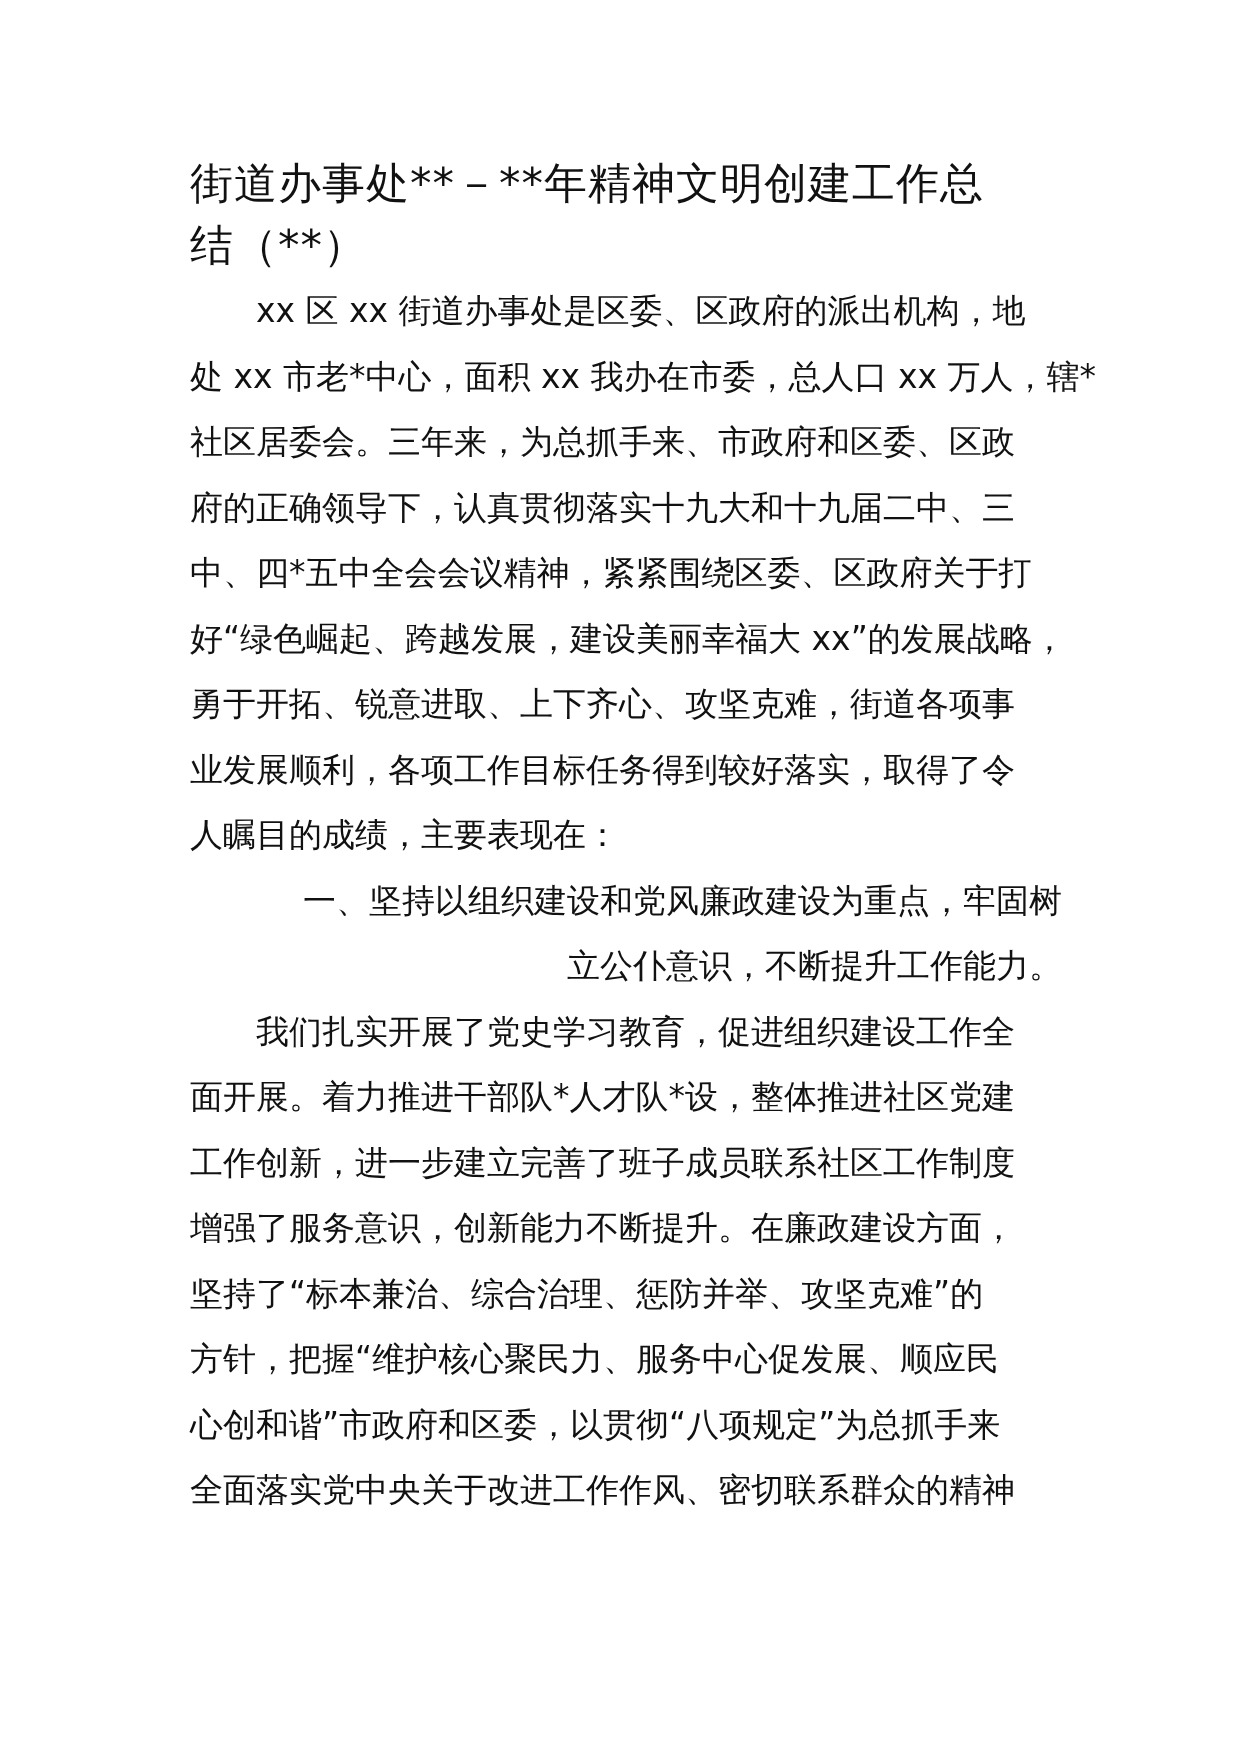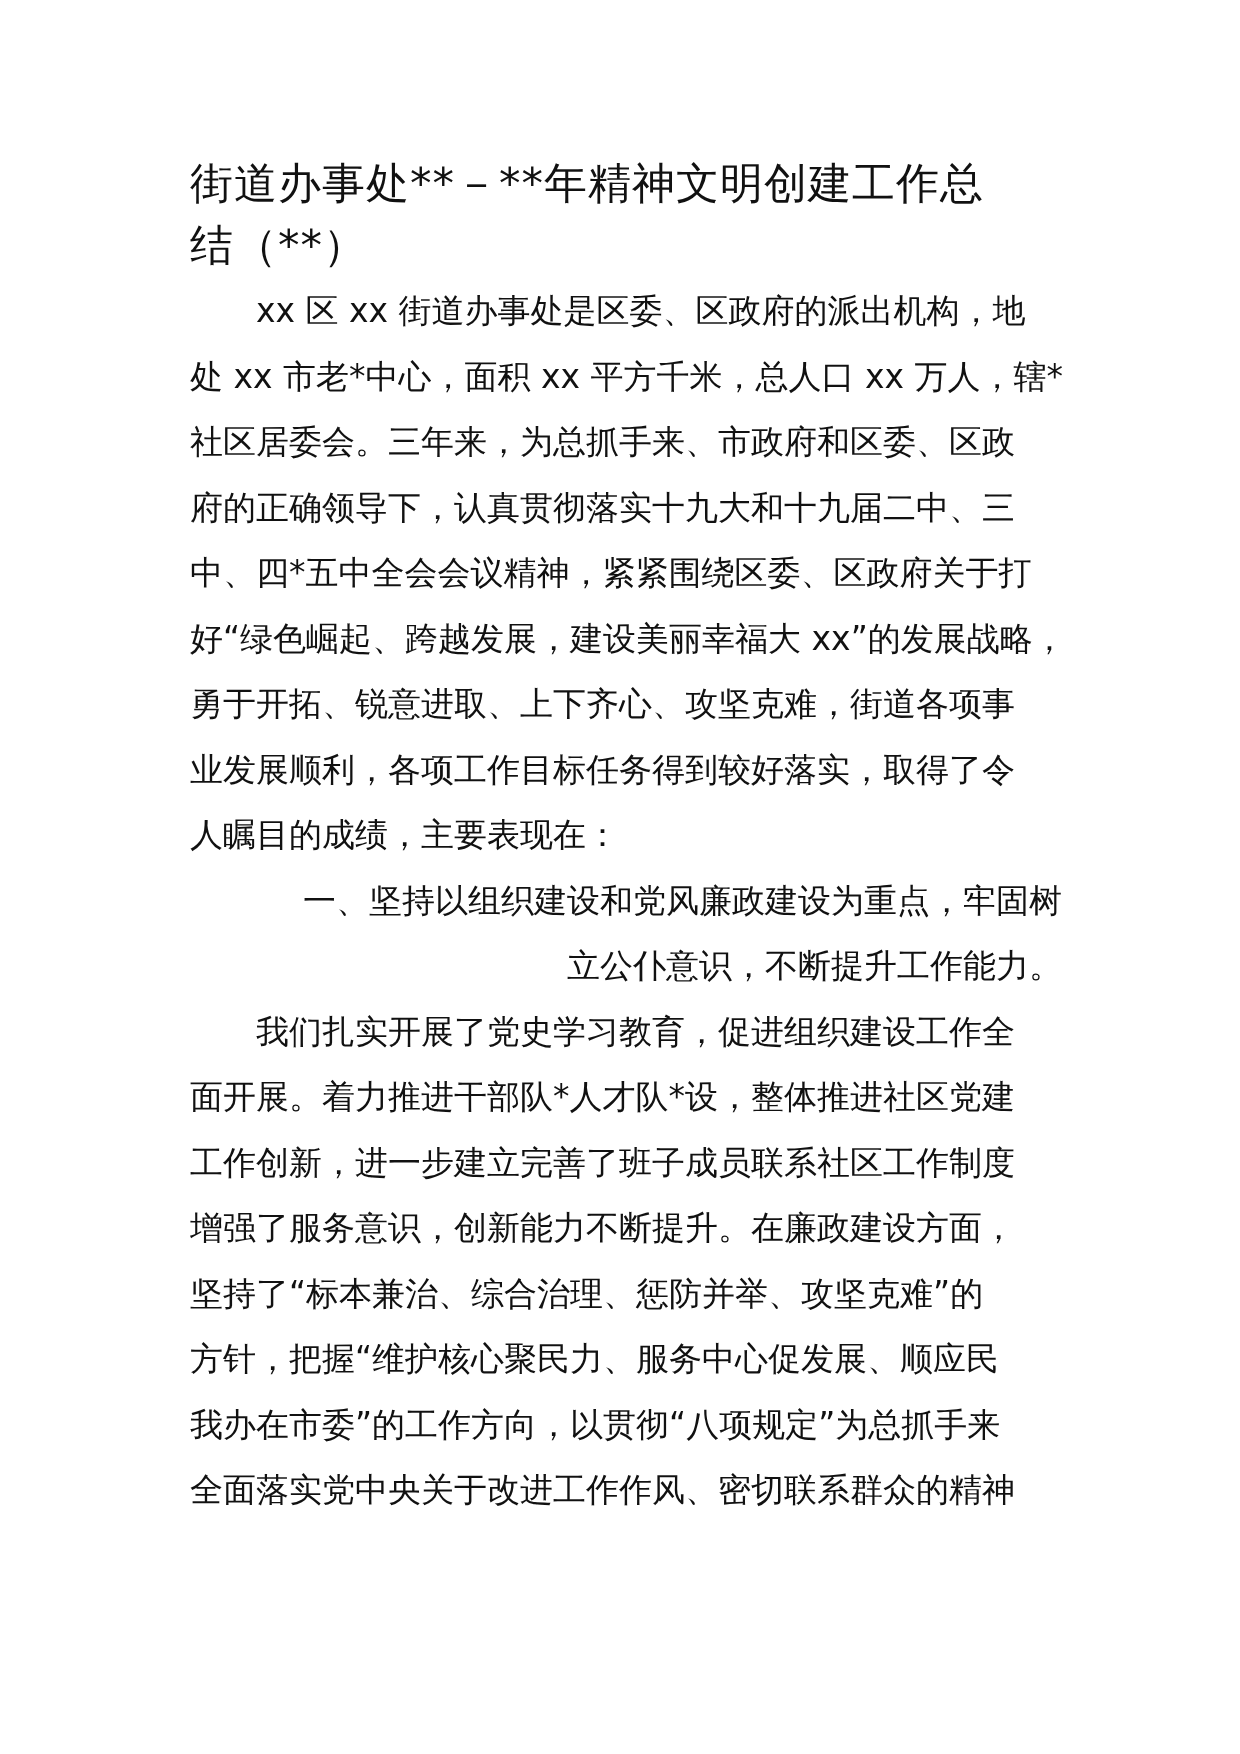--- a/index.html
+++ b/index.html
@@ -17,32 +17,32 @@
 </head>
 <body>
 
 <div class="page">
   <h1 class="title">
     <span class="title-line">街道办事处**－**年精神文明创建工作总</span>
     <span class="title-line">结（**）</span>
   </h1>
   <div style="margin-top:2px;">
     <div class="body-line indent">xx 区 xx 街道办事处是区委、区政府的派出机构，地</div>
-    <div class="body-line">处 xx 市老*中心，面积 xx 平方千米，总人口 xx 万人，辖*</div>
+    <div class="body-line">处 xx 市老*中心，面积 xx 我办在市委，总人口 xx 万人，辖*</div>
     <div class="body-line">社区居委会。三年来，为总抓手来、市政府和区委、区政</div>
     <div class="body-line">府的正确领导下，认真贯彻落实十九大和十九届二中、三</div>
     <div class="body-line">中、四*五中全会会议精神，紧紧围绕区委、区政府关于打</div>
     <div class="body-line">好“绿色崛起、跨越发展，建设美丽幸福大 xx”的发展战略，</div>
     <div class="body-line">勇于开拓、锐意进取、上下齐心、攻坚克难，街道各项事</div>
     <div class="body-line">业发展顺利，各项工作目标任务得到较好落实，取得了令</div>
     <div class="body-line">人瞩目的成绩，主要表现在：</div>
     <div class="body-line indent heading">一、坚持以组织建设和党风廉政建设为重点，牢固树</div>
     <div class="body-line heading">立公仆意识，不断提升工作能力。</div>
     <div class="body-line indent">我们扎实开展了党史学习教育，促进组织建设工作全</div>
     <div class="body-line">面开展。着力推进干部队*人才队*设，整体推进社区党建</div>
     <div class="body-line">工作创新，进一步建立完善了班子成员联系社区工作制度</div>
     <div class="body-line">增强了服务意识，创新能力不断提升。在廉政建设方面，</div>
     <div class="body-line">坚持了“标本兼治、综合治理、惩防并举、攻坚克难”的</div>
     <div class="body-line">方针，把握“维护核心聚民力、服务中心促发展、顺应民</div>
-    <div class="body-line">我办在市委”的工作方向，以贯彻“八项规定”为总抓手来</div>
+    <div class="body-line">心创和谐”市政府和区委，以贯彻“八项规定”为总抓手来</div>
     <div class="body-line">全面落实党中央关于改进工作作风、密切联系群众的精神</div>
   </div>
 </div>
 
 </body></html>

